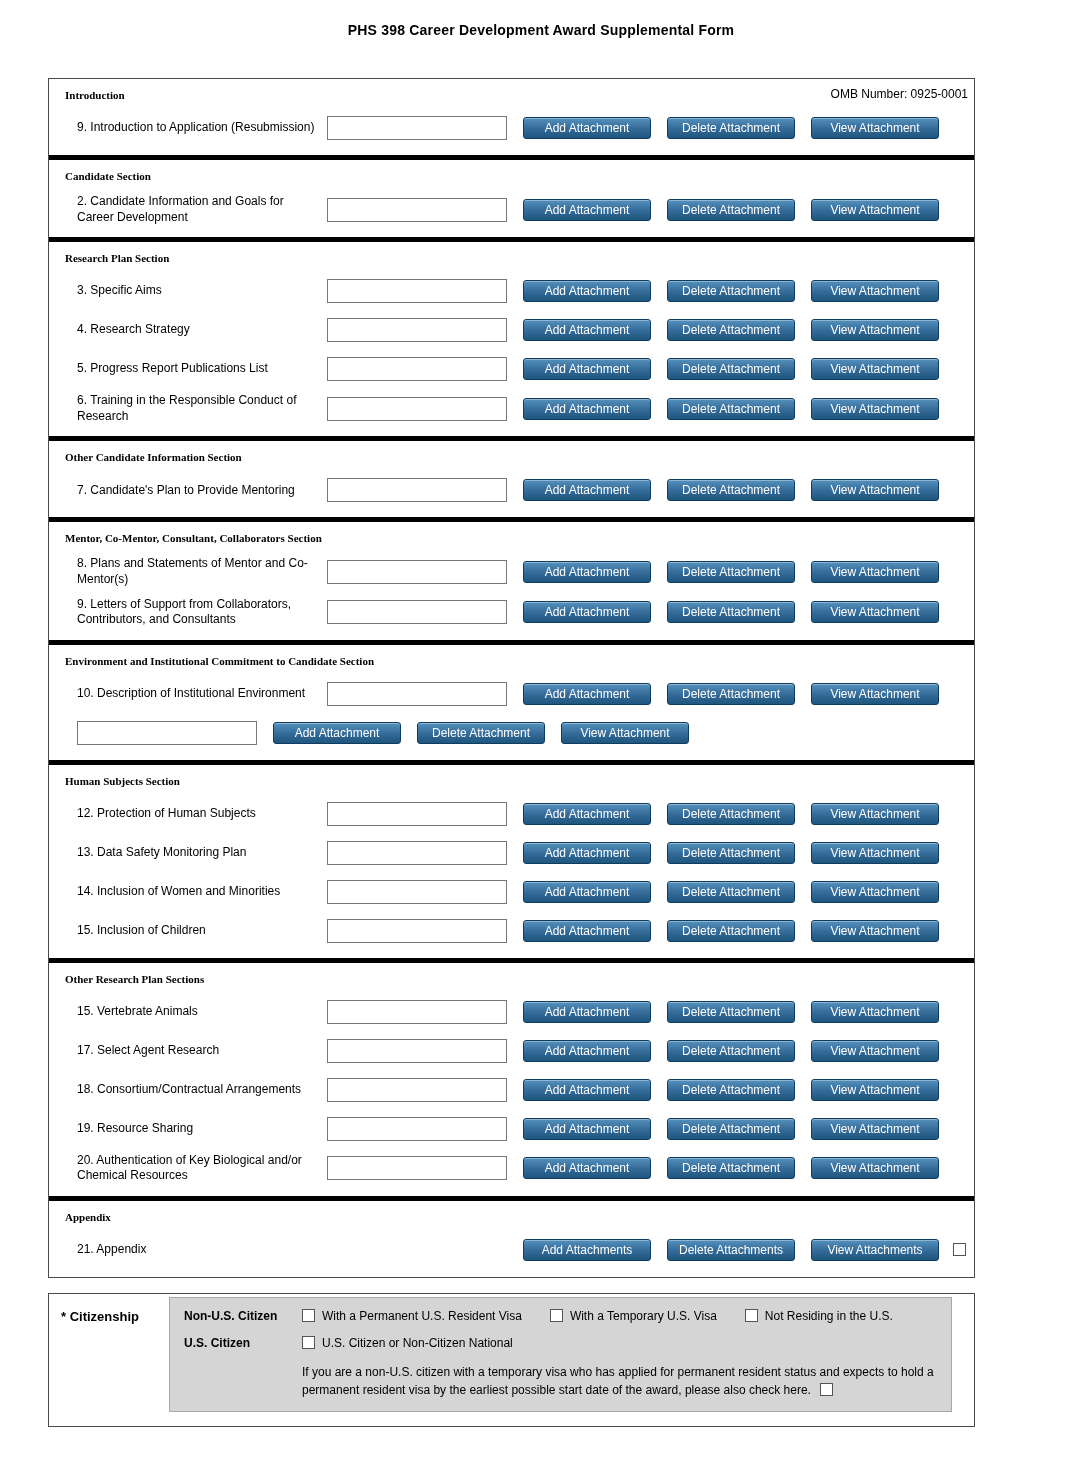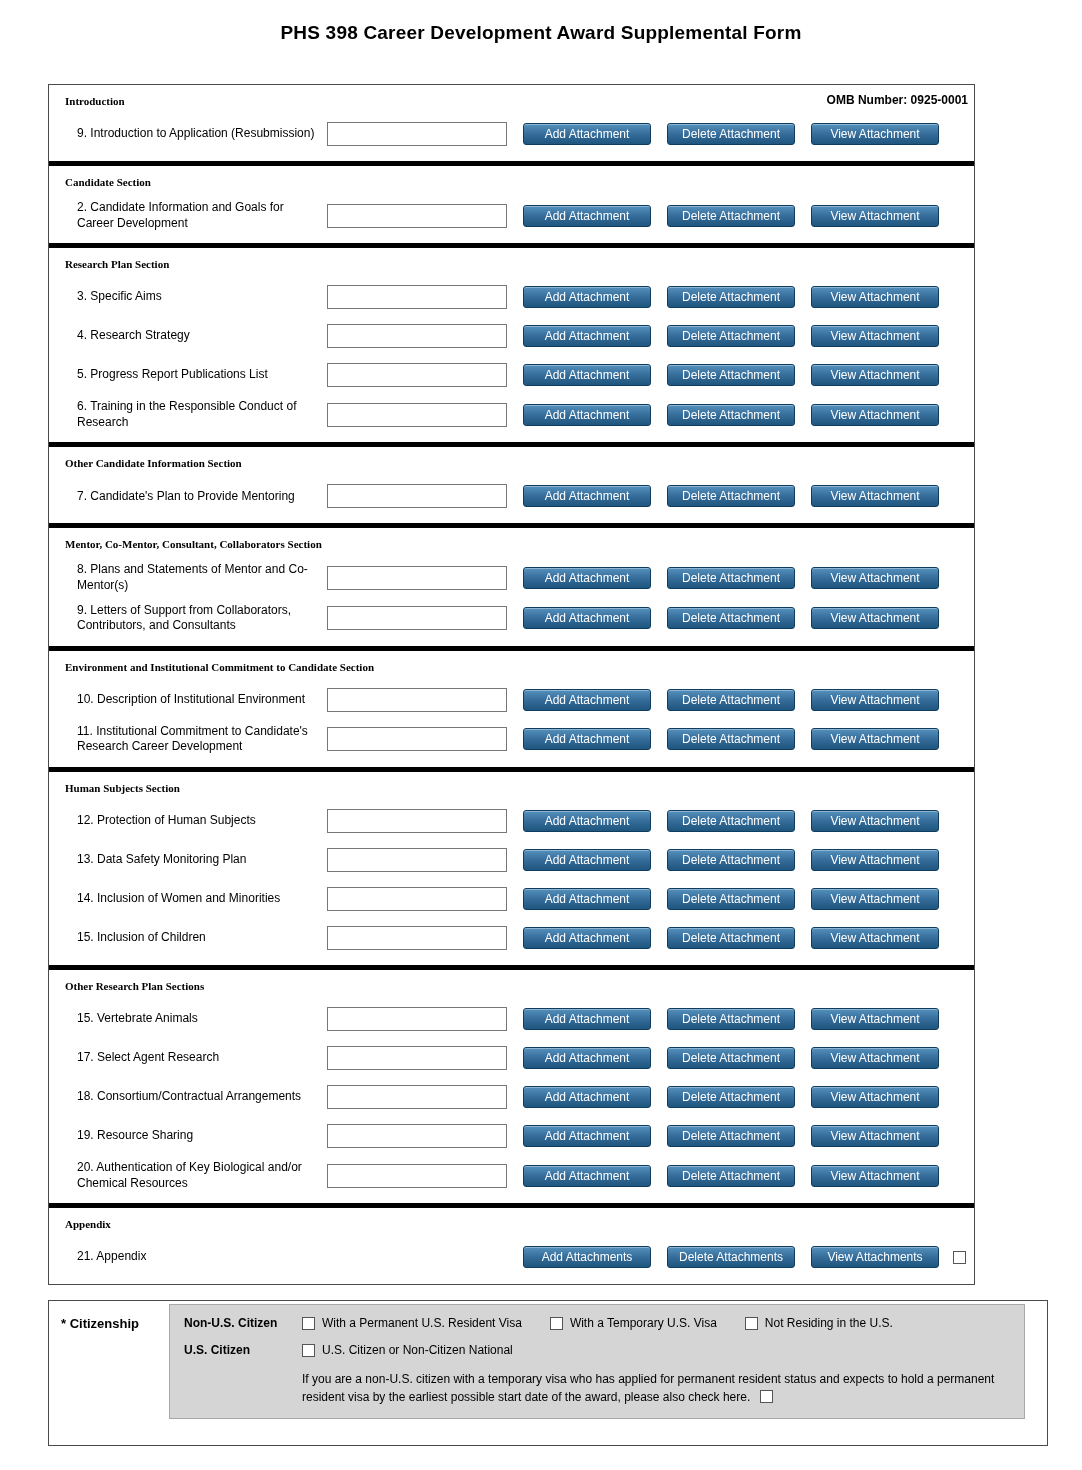--- a/index.html
+++ b/index.html
@@ -6,36 +6,36 @@
   html, body { background: #ffffff; }
   body {
     width: 1082px;
     min-height: 1470px;
     font-family: "Liberation Sans", sans-serif;
     color: #000;
   }
   .page-title {
     padding-top: 22px;
     text-align: center;
-    font-size: 19px;
+    font-size: 14px;
     font-weight: bold;
     letter-spacing: 0.2px;
   }
   .form-box {
     position: relative;
     width: 927px;
     margin: 40px 0 0 48px;
     border: 1px solid #4a4a4a;
   }
   .omb-number {
     position: absolute;
     top: 8px;
     right: 6px;
     font-size: 12px;
-    font-weight: bold;
+    font-weight: normal;
   }
   .form-section { padding: 10px 16px 12px 16px; }
   .form-section + .form-section { border-top: 5px solid #000000; }
   .section-heading { font-size: 11px; font-weight: bold; margin-bottom: 12px; font-family: Liberation Serif, serif; }
   .item-row {
     display: flex;
     align-items: center;
     margin: 0 0 9px 12px;
     min-height: 30px;
   }
@@ -75,26 +75,26 @@
     -webkit-appearance: none;
     width: 13px;
     height: 13px;
     background: #fff;
     border: 1px solid #555;
     flex: none;
     vertical-align: -2px;
   }
   .appendix-check { margin-left: 14px; }
   .citizenship-box {
-    width: 1000px;
+    width: 927px;
     margin: 15px 16px 0 48px;
     border: 1px solid #4a4a4a;
     display: flex;
     align-items: flex-start;
-    padding: 3px 22px 26px 12px;
+    padding: 3px 22px 14px 12px;
     min-height: 130px;
   }
   .citizenship-heading { font-size: 13px; font-weight: bold; flex: 0 0 108px; margin-top: 12px; }
   .citizenship-panel {
     flex: 1;
     background: #d5d5d5;
     border: 1px solid #a8a8a8;
     padding: 11px 14px 12px;
   }
   .cit-row { display: flex; align-items: center; margin-bottom: 13px; }
@@ -198,21 +198,20 @@
   <div class="form-section">
     <div class="section-heading">Environment and Institutional Commitment to Candidate Section</div>
     <div class="item-row">
       <span class="item-label">10. Description of Institutional Environment</span>
       <input type="text" class="file-field" style="">
       <button type="button" class="btn">Add Attachment</button>
       <button type="button" class="btn">Delete Attachment</button>
       <button type="button" class="btn">View Attachment</button>
     </div>
     <div class="item-row">
-      <span class="item-label">11. Institutional Commitment to Candidate's Research Career Development</span>
       <input type="text" class="file-field" style="">
       <button type="button" class="btn">Add Attachment</button>
       <button type="button" class="btn">Delete Attachment</button>
       <button type="button" class="btn">View Attachment</button>
     </div>
   </div>
 
   <div class="form-section">
     <div class="section-heading">Human Subjects Section</div>
     <div class="item-row">

